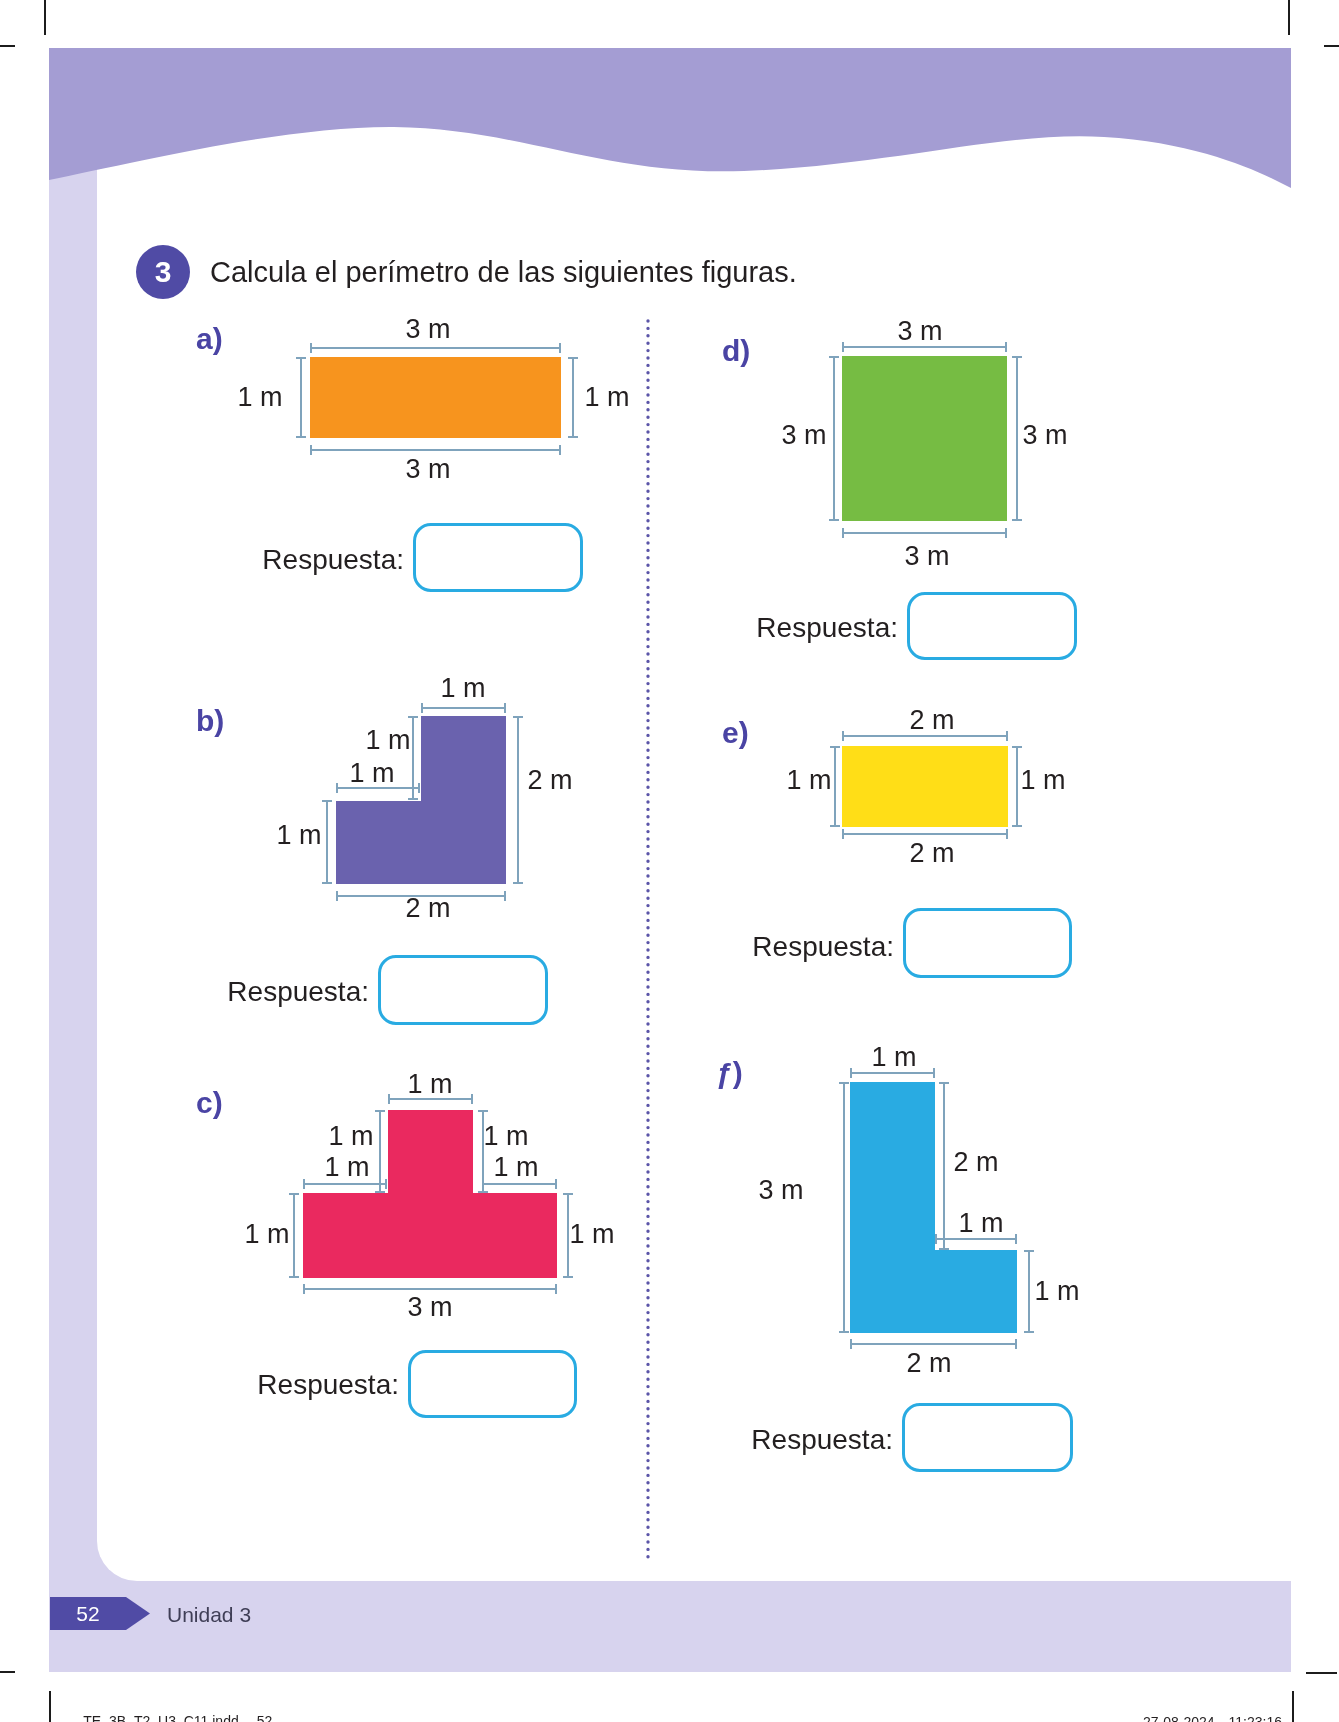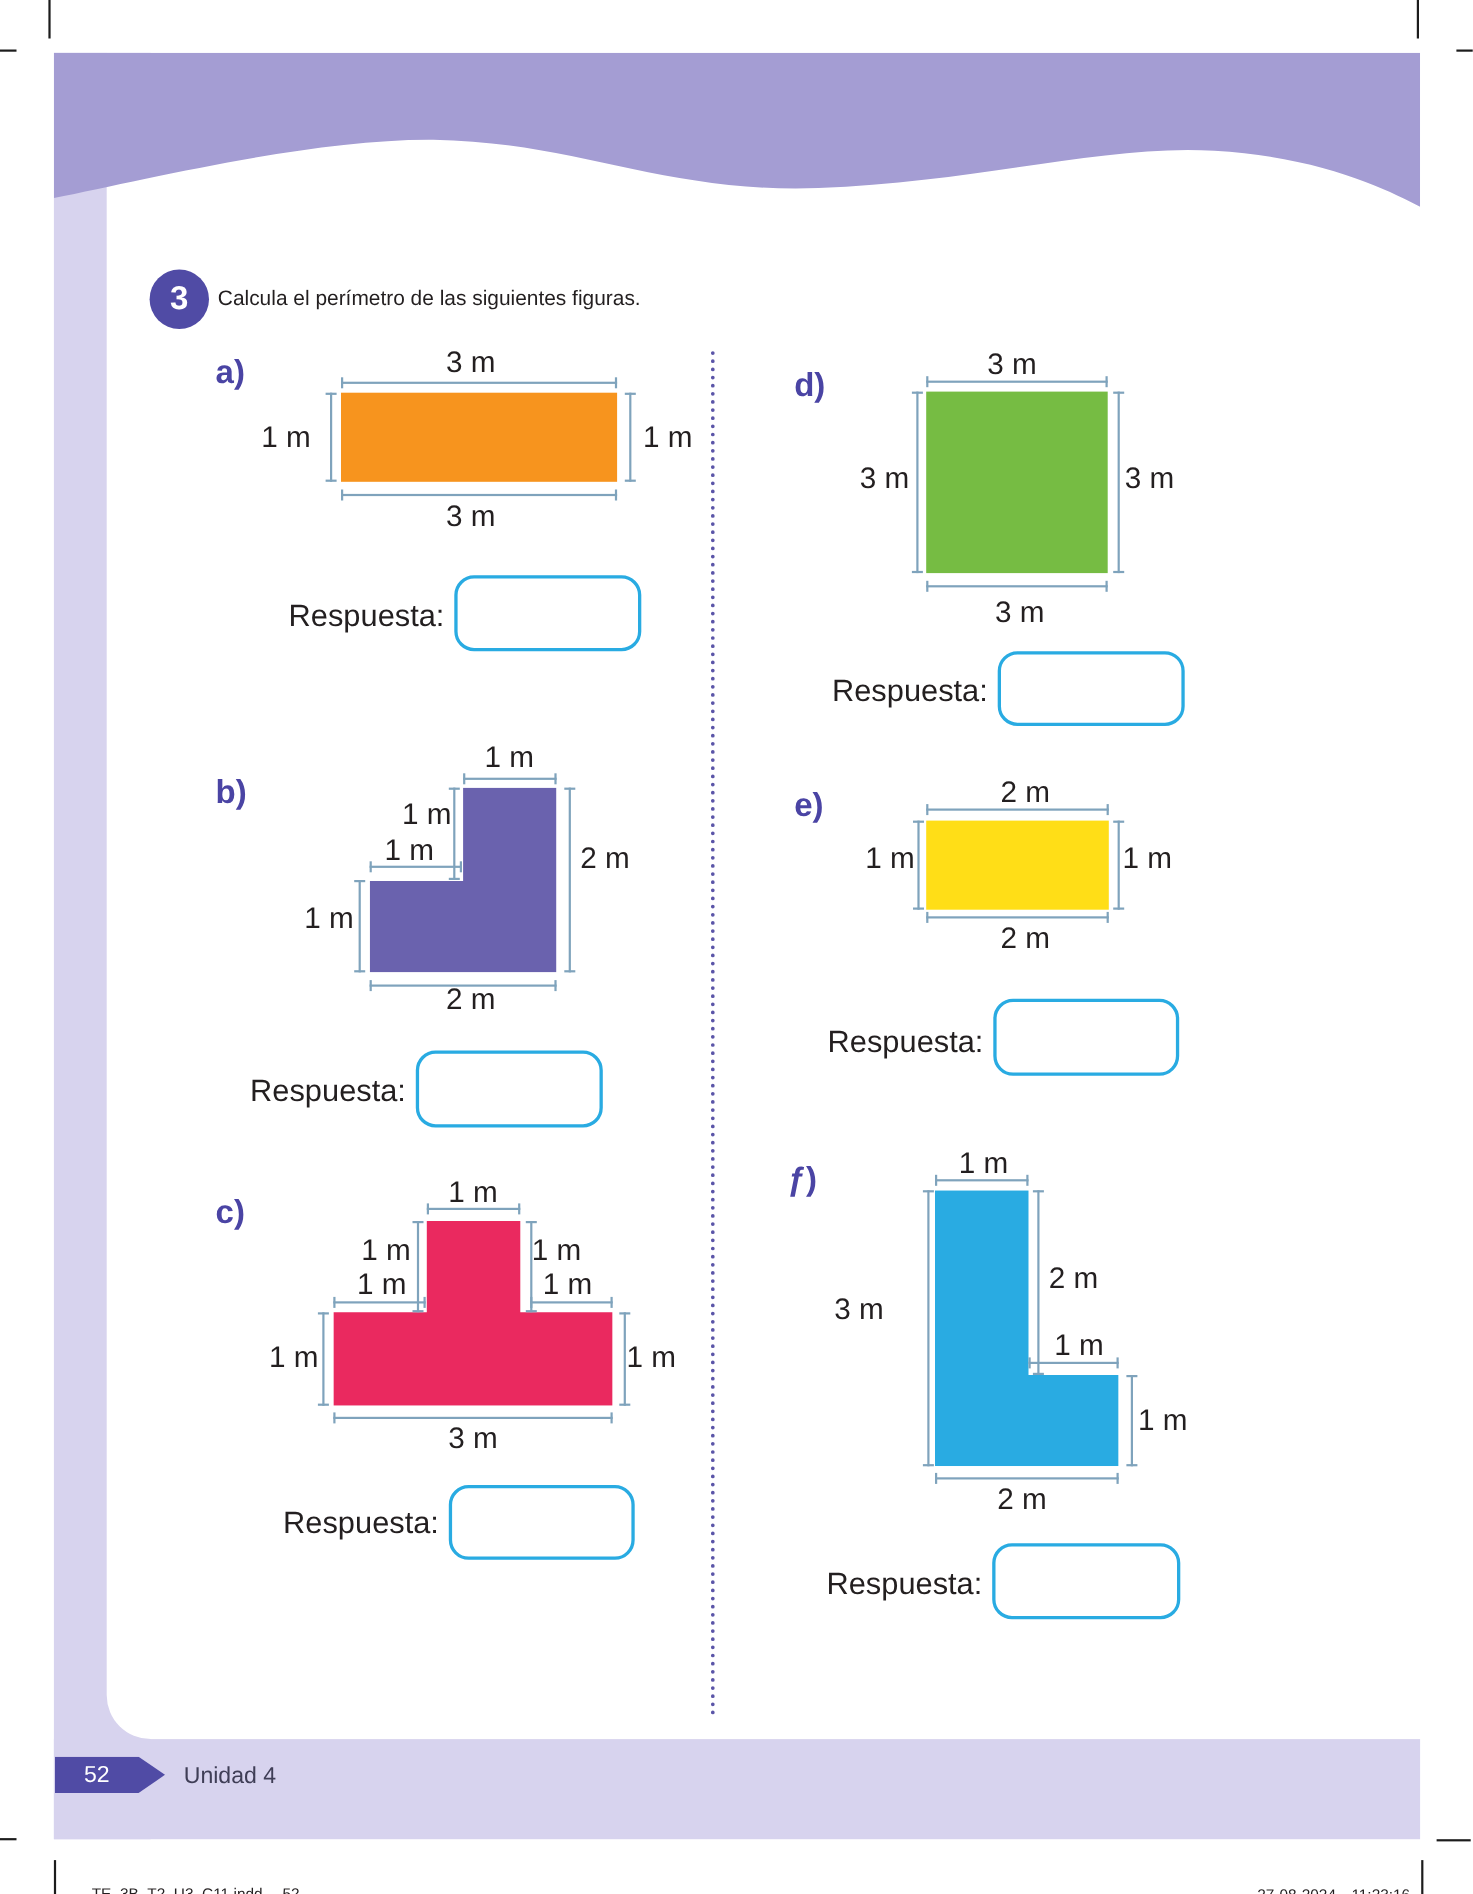--- a/index.html
+++ b/index.html
@@ -18,21 +18,21 @@
   .dv::after{bottom:0;}
   .dim-label{position:absolute;width:96px;margin-left:-48px;text-align:center;
              font-size:27px;line-height:28px;color:#231f20;}
   .fig-label{position:absolute;font-size:30px;font-weight:bold;color:#4a44a4;}
   .resp-label{position:absolute;width:178px;text-align:right;font-size:28px;line-height:30px;color:#231f20;}
   .resp-box{position:absolute;box-sizing:border-box;background:#fff;border:3px solid #29abe2;border-radius:18px;}
   .shape{position:absolute;}
   .title-row{position:absolute;left:136px;top:245px;display:flex;align-items:center;}
   .badge{width:54px;height:54px;border-radius:50%;background:#504ba5;color:#fff;
          font-size:30px;font-weight:bold;text-align:center;line-height:54px;}
-  .title-text{margin-left:8px;font-size:19px;color:#231f20;}
+  .title-text{margin-left:20px;font-size:29px;color:#231f20;}
   .footer-num{position:absolute;left:50px;top:1602px;width:76px;text-align:center;
               color:#fff;font-size:21px;}
   .footer-unit{position:absolute;left:167px;top:1603px;font-size:21px;color:#3f3e56;}
   .print-text{position:absolute;font-size:14px;color:#231f20;white-space:pre;}
 </style>
 </head>
 <body>
 
 <div id="page">
 
@@ -156,21 +156,21 @@
   <div class="dim-label" style="left:981px;top:1209px;">1 m</div>
   <div class="dim-label" style="left:1057px;top:1277px;">1 m</div>
   <div class="dim-label" style="left:929px;top:1349px;">2 m</div>
   <div class="resp-label" style="left:715px;top:1425px;">Respuesta:</div>
   <div class="resp-box" style="left:902px;top:1403px;width:171px;height:69px;"></div>
 
   <svg class="abs" style="left:50px;top:1597px;" width="100" height="33" viewBox="0 0 100 33">
     <polygon points="0,0 76,0 100,16.5 76,33 0,33" fill="#504ba5"></polygon>
   </svg>
   <div class="footer-num">52</div>
-  <div class="footer-unit">Unidad 4</div>
+  <div class="footer-unit">Unidad 3</div>
 
   <div class="print-text" style="left:68px;top:1697px;">
     <span>TE_3B_T2_U3_C11.indd</span><span style="margin-left:18px;">52</span>
   </div>
   <div class="print-text" style="right:57px;top:1698px;text-align:right;">
     <span>27-08-2024</span><span style="margin-left:14px;">11:23:16</span>
   </div>
 
 </div>
 

